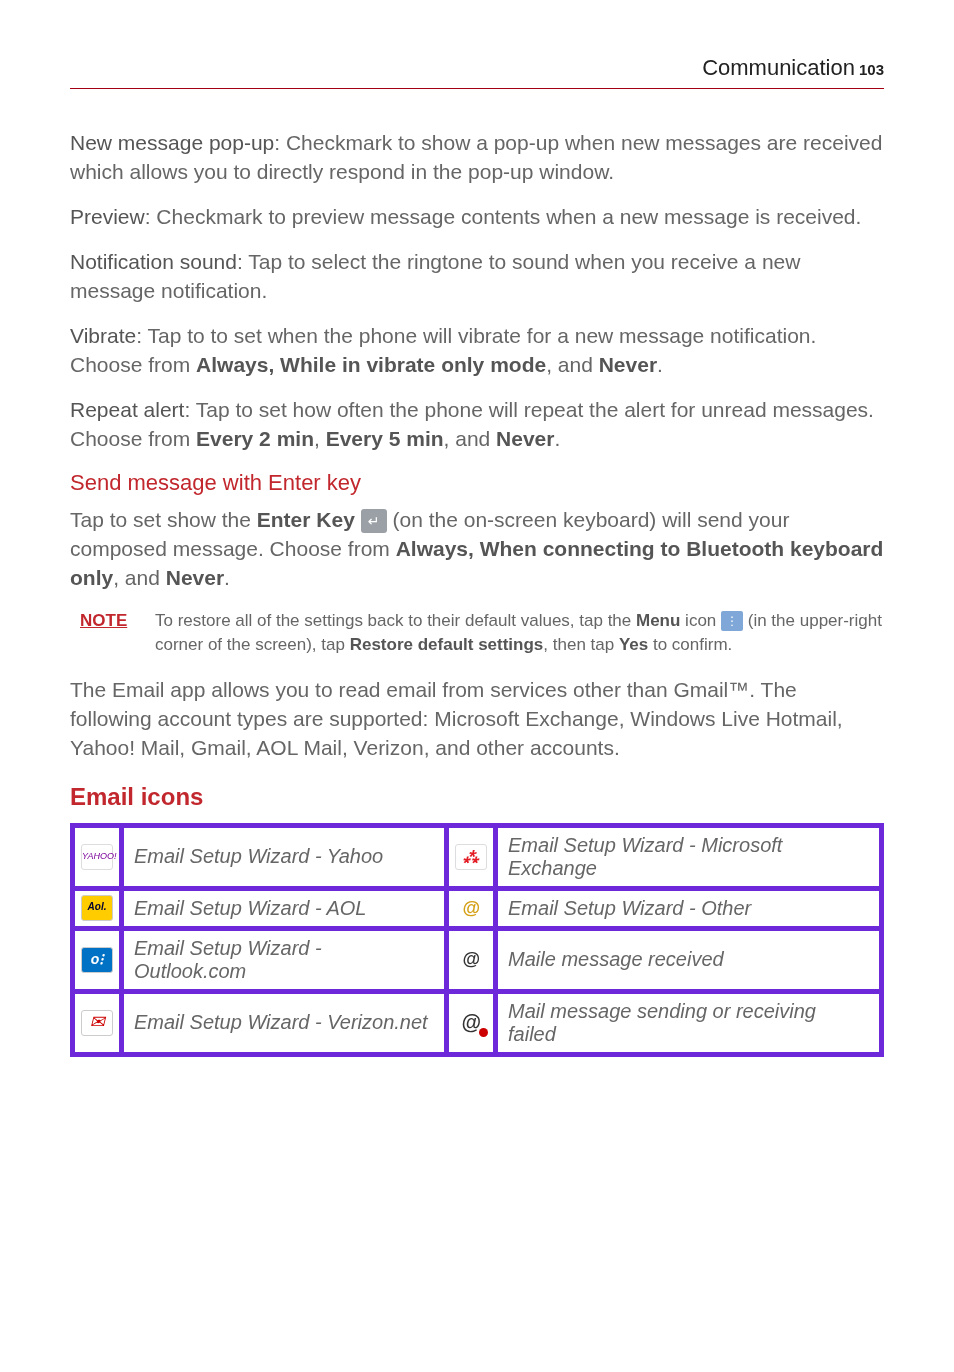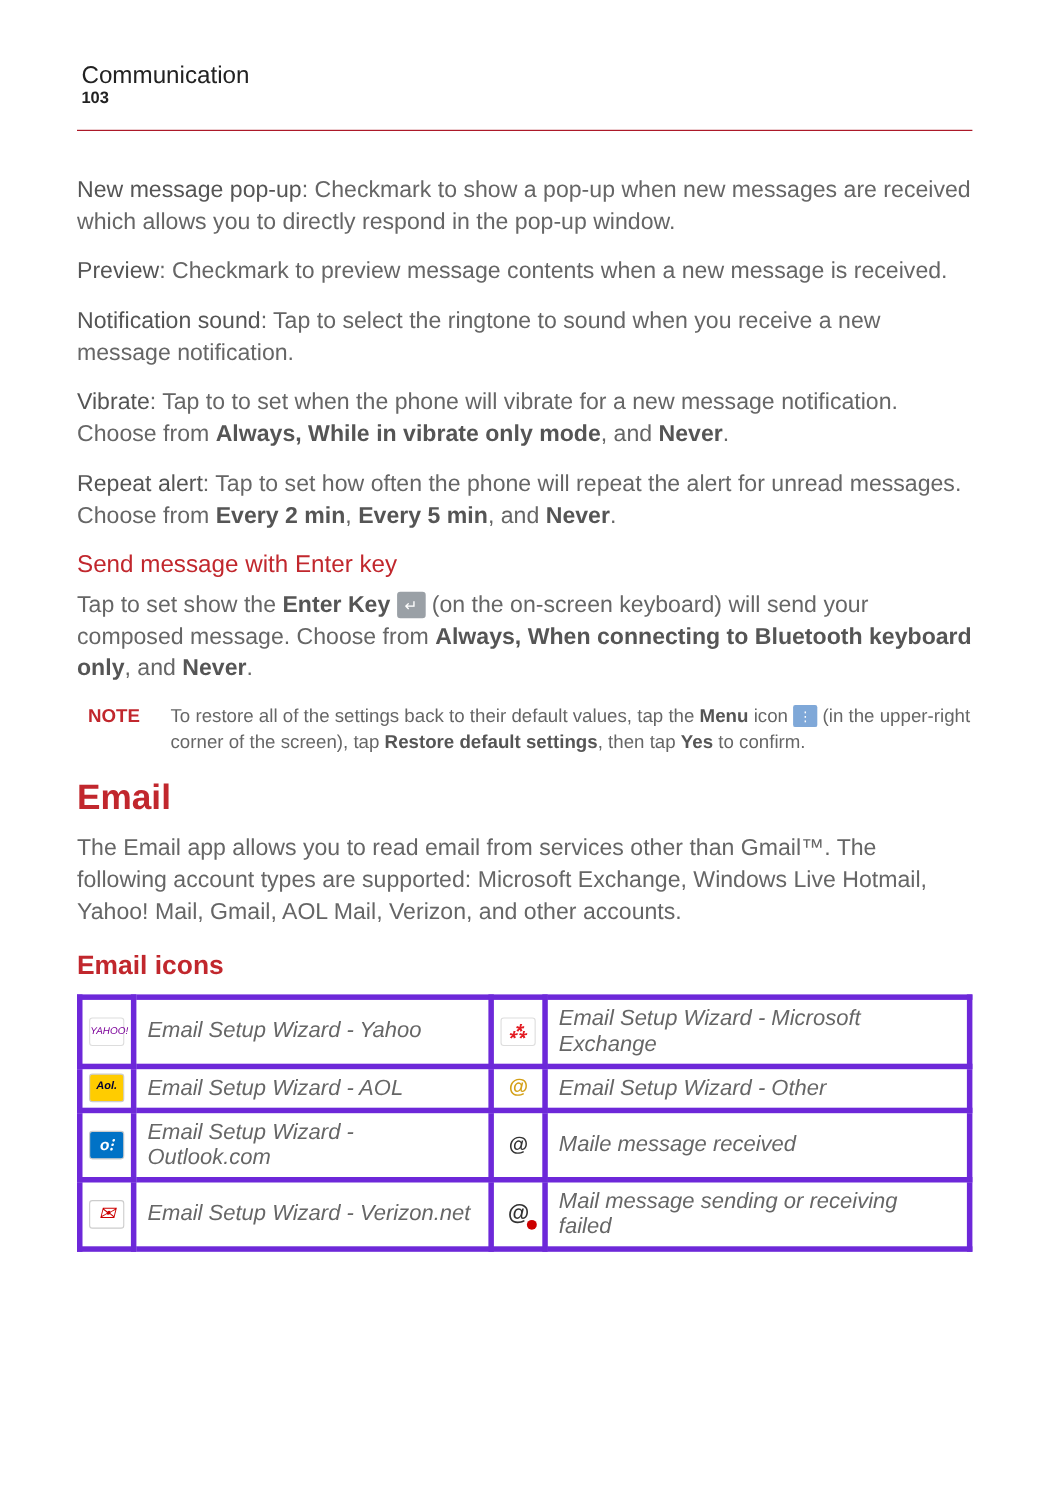--- a/index.html
+++ b/index.html
@@ -11,23 +11,22 @@
     background: #fff;
   }
   .page {
     padding: 55px 70px 50px 70px;
   }
   .header {
     display: flex;
     justify-content: flex-end;
     align-items: baseline;
     border-bottom: 1.5px solid #a30012;
-    padding-bottom: 20px;
+    padding-bottom: 7px;
     margin-bottom: 40px;
-    flex-direction: column;
   }
   .header-title {
     font-size: 22px;
     color: #222;
   }
   .header-page {
     font-size: 15px;
     color: #222;
     margin-left: 4px;
     font-weight: bold;
@@ -61,20 +60,21 @@
     display: flex;
     font-size: 17px;
     line-height: 1.45;
     margin: 10px 0 18px 0;
   }
   .note-label {
     color: #c1272d;
     font-weight: bold;
     min-width: 75px;
     padding-left: 10px;
+    text-decoration: underline;
   }
   .note-text { color: #666; }
   .inline-icon {
     display: inline-block;
     width: 26px;
     height: 24px;
     vertical-align: middle;
     text-align:center;
     font-size:14px;
     line-height:24px;
@@ -170,21 +170,20 @@
     <span> (on the on-screen keyboard) will send your composed message. Choose from </span><span class="b">Always, When connecting to Bluetooth keyboard only</span><span>, and </span><span class="b">Never</span><span>.</span>
   </p>
 
   <div class="note-row">
     <div class="note-label">NOTE</div>
     <div class="note-text">
       <span>To restore all of the settings back to their default values, tap the </span><span class="b">Menu</span><span> icon </span><span class="inline-icon menu-icon">⋮</span><span> (in the upper-right corner of the screen), tap </span><span class="b">Restore default settings</span><span>, then tap </span><span class="b">Yes</span><span> to confirm.</span>
     </div>
   </div>
 
-  <div class="section-h1">Email</div>
 
   <p class="para">The Email app allows you to read email from services other than Gmail™. The following account types are supported: Microsoft Exchange, Windows Live Hotmail, Yahoo! Mail, Gmail, AOL Mail, Verizon, and other accounts.</p>
 
   <div class="section-h2">Email icons</div>
 
   <table class="icons">
     <tbody>
         <tr>
       <td class="icon-cell"><span class="mini-icon yahoo">YAHOO!</span></td>
       <td>Email Setup Wizard - Yahoo</td>

